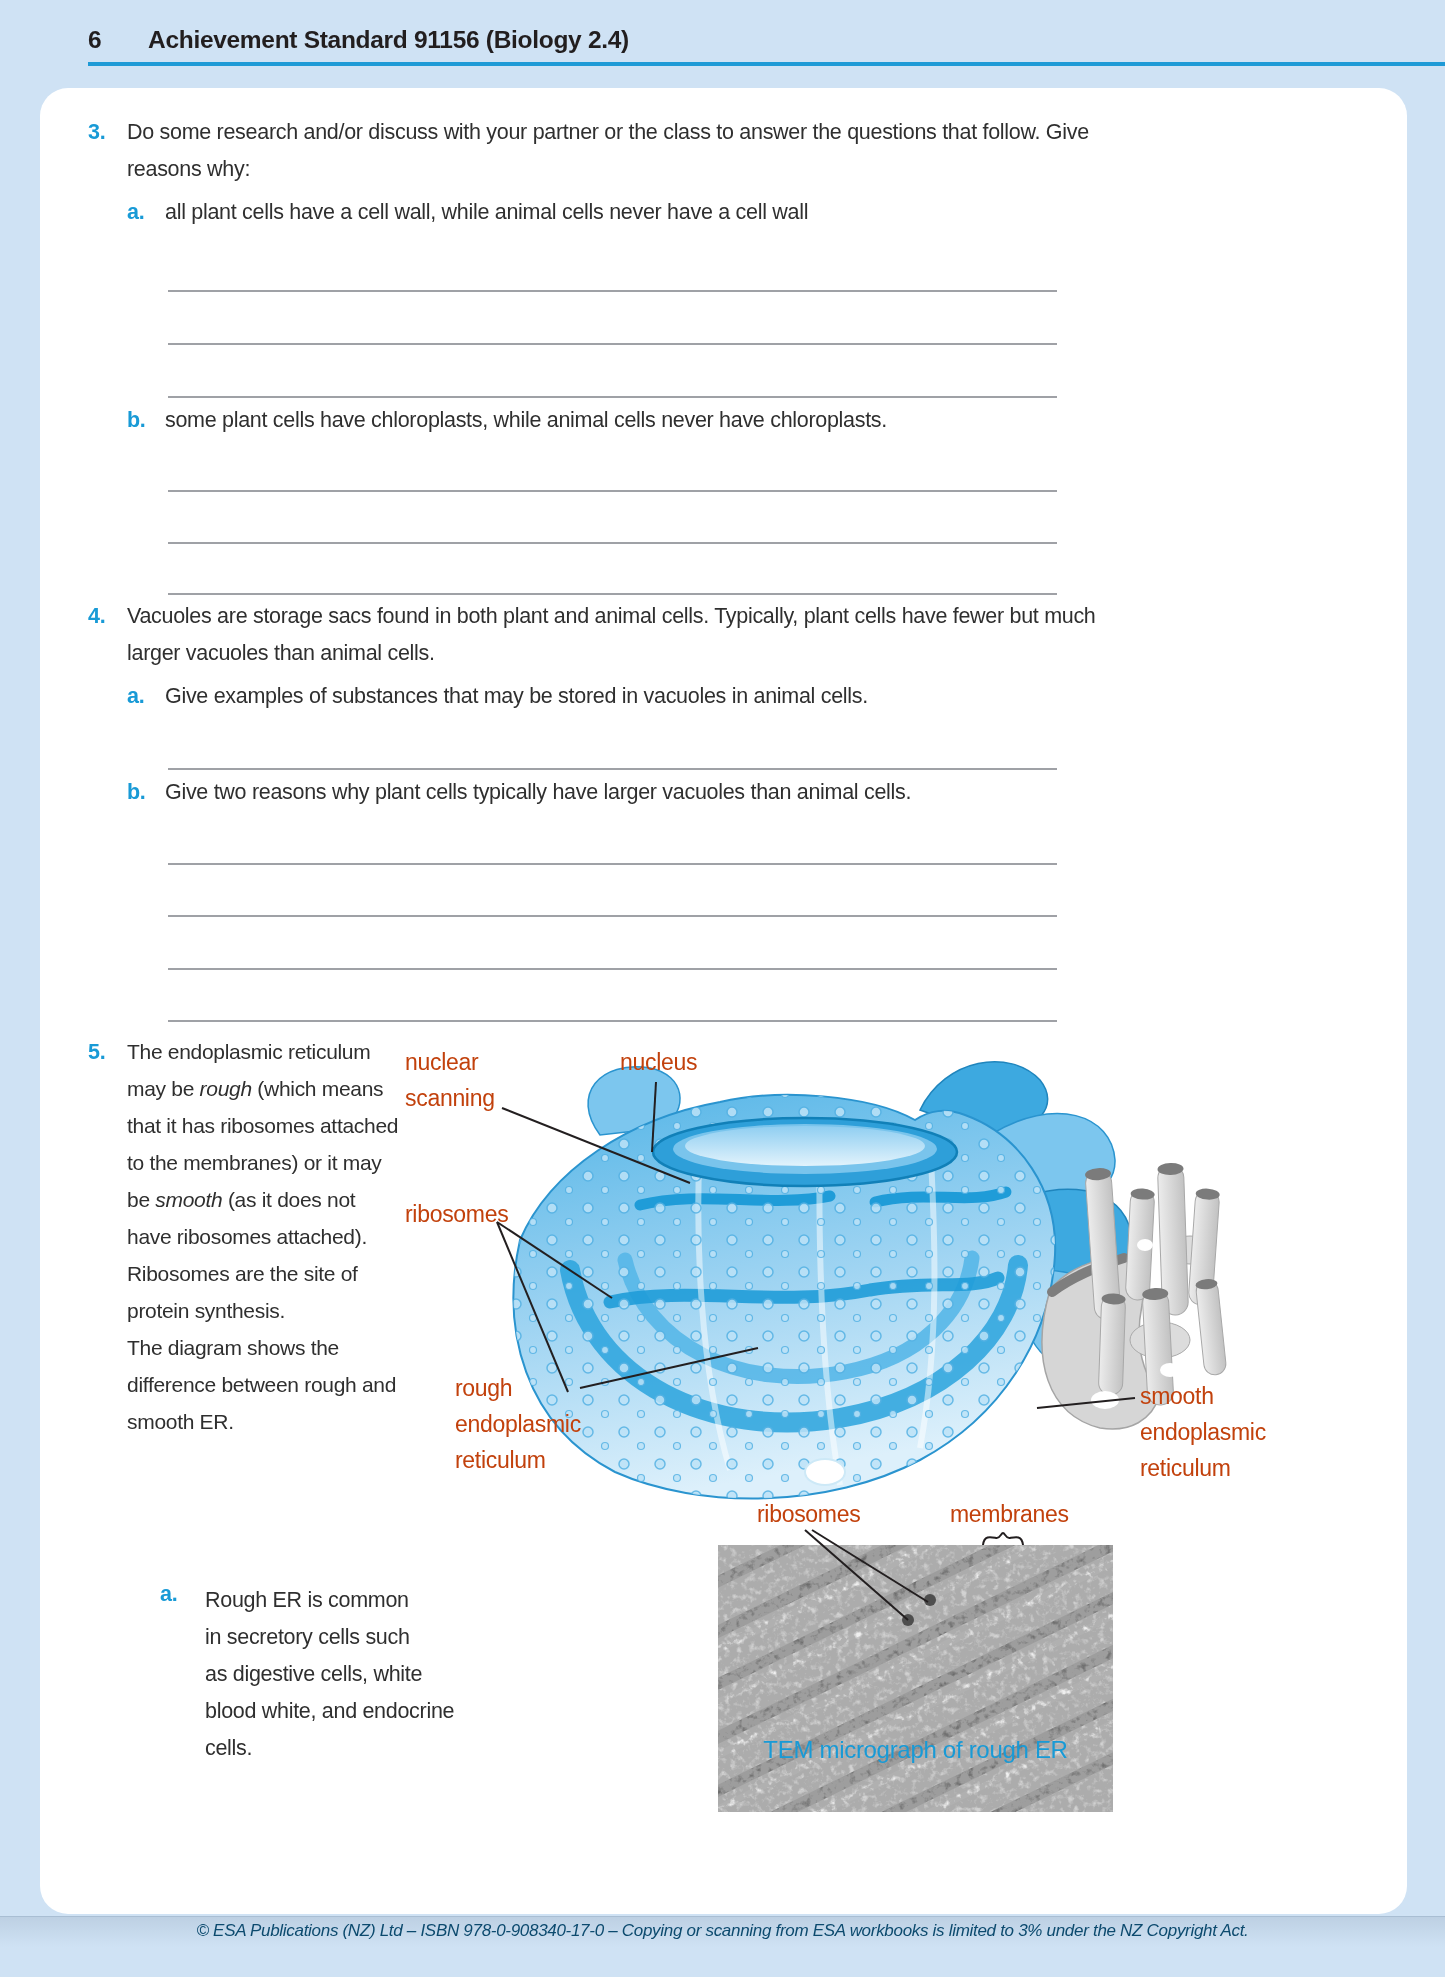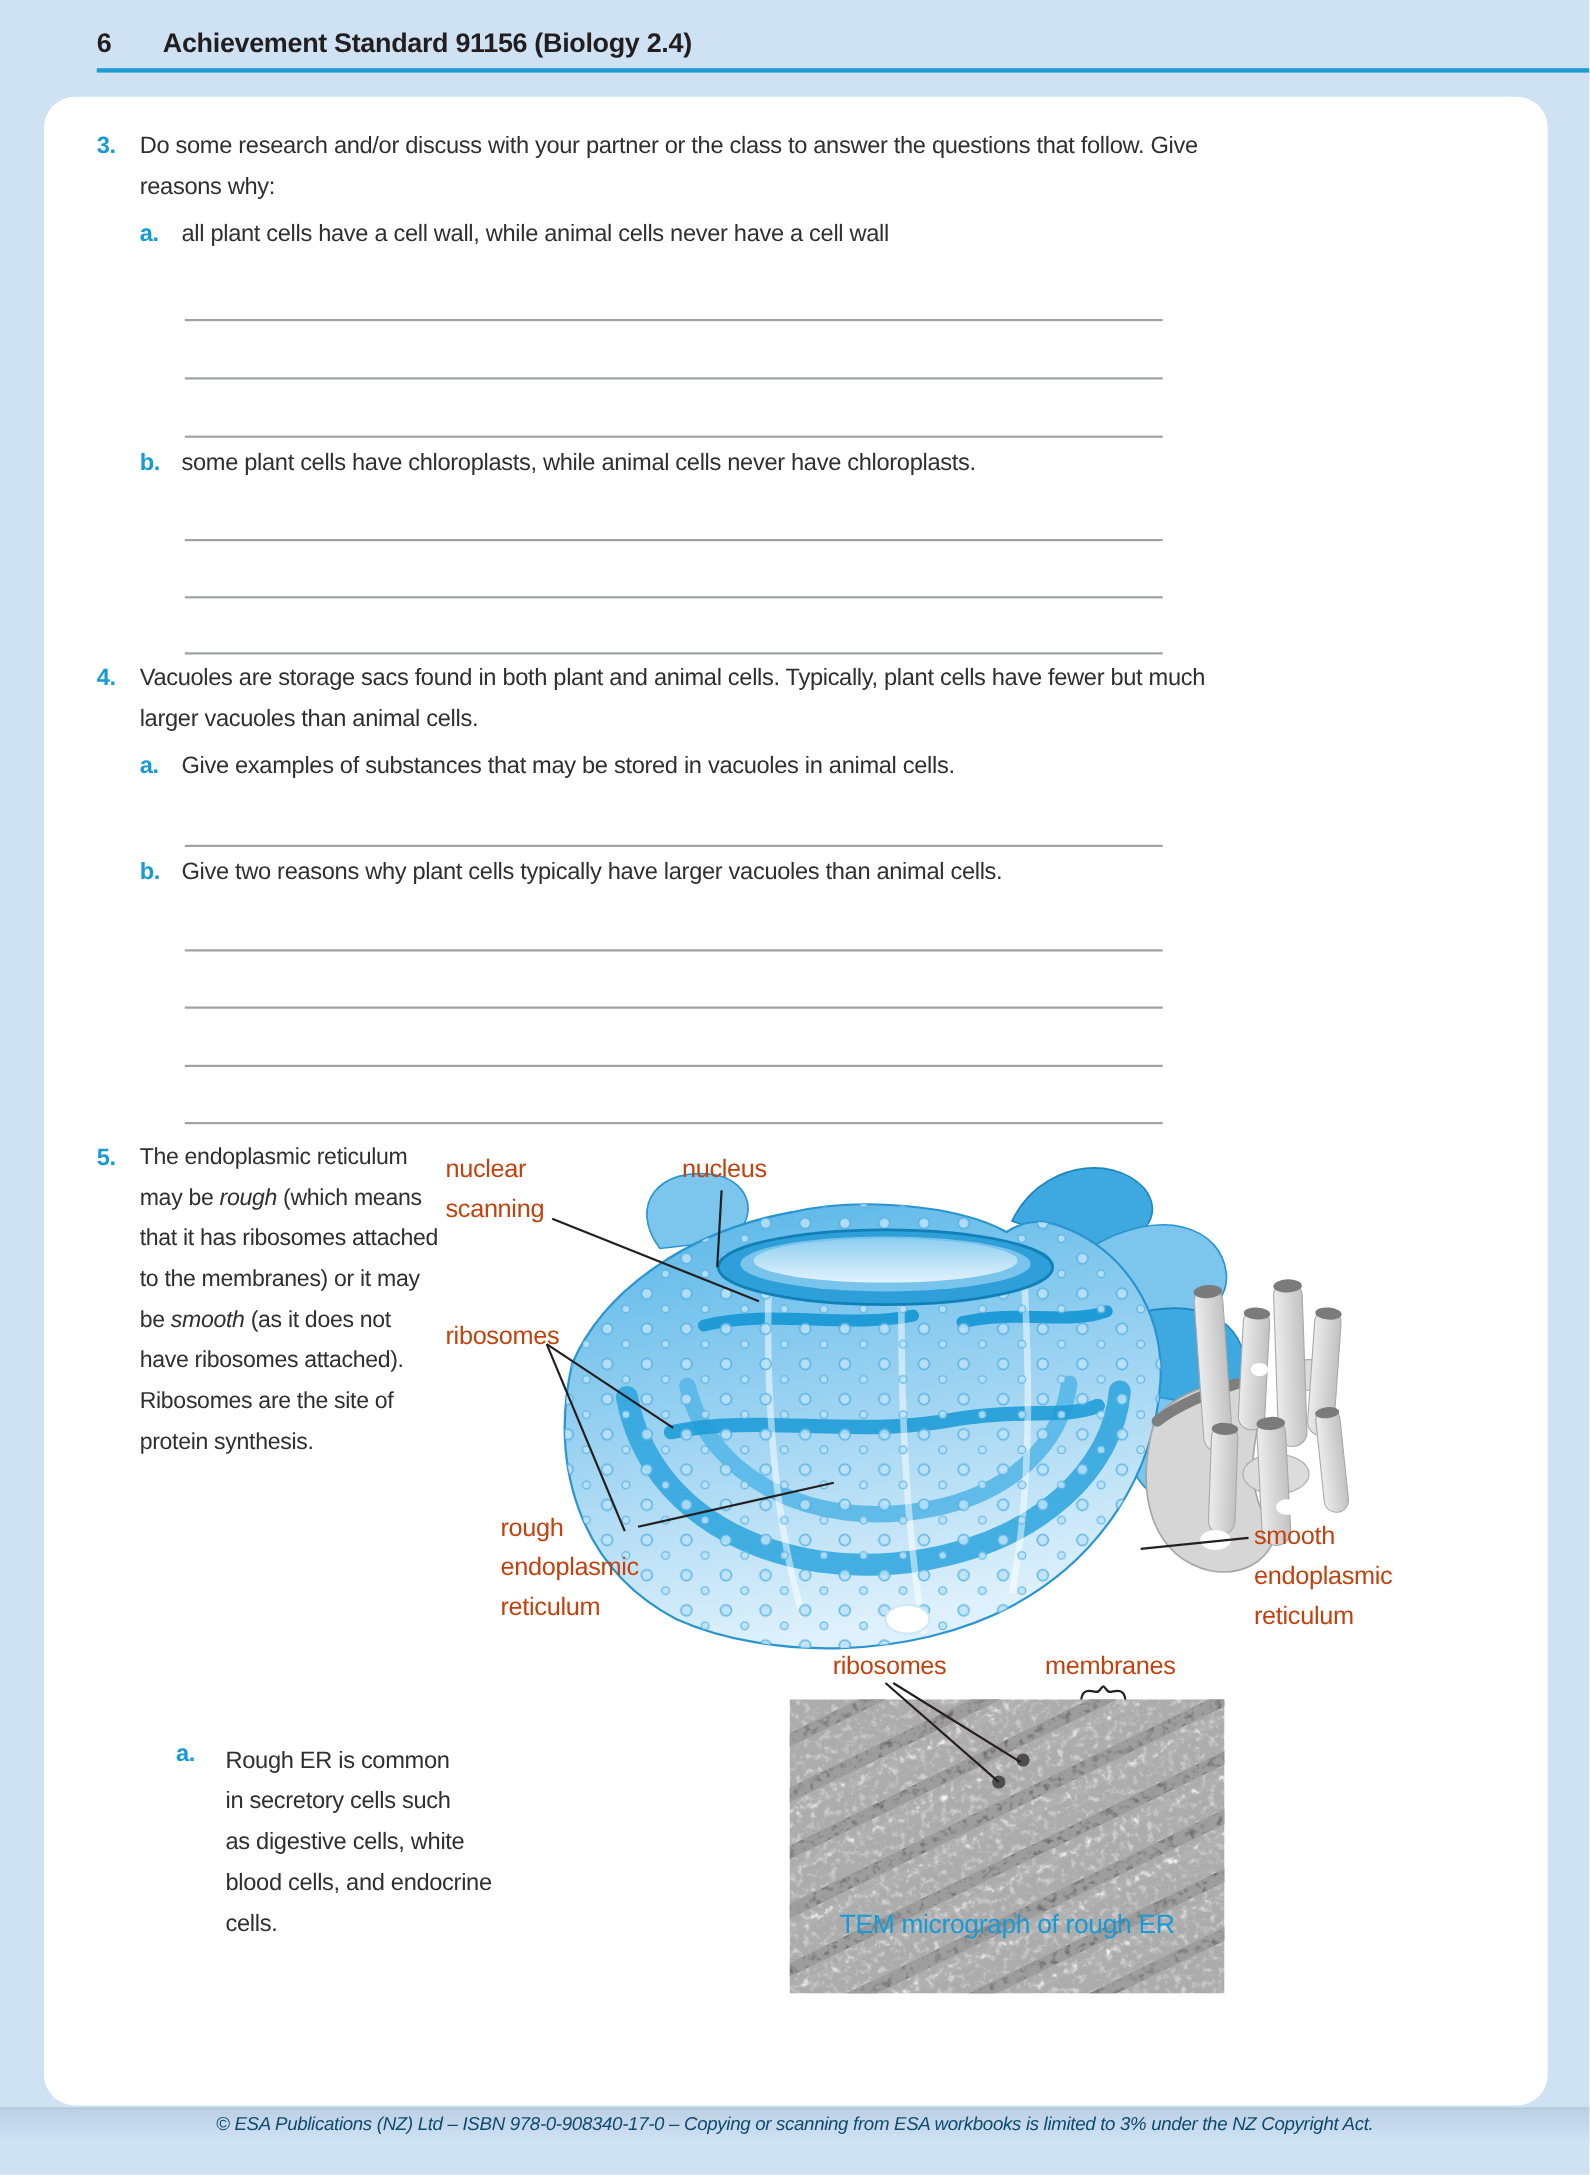--- a/index.html
+++ b/index.html
@@ -60,20 +60,21 @@
 <div class="abs qnum" style="left:127px;top:780px">b.</div>
 <div class="abs body-text" style="left:165px;top:780px">Give two reasons why plant cells typically have larger vacuoles than animal cells.</div>
 <div class="abs rule" style="left:168px;top:863px;width:889px"></div>
 <div class="abs rule" style="left:168px;top:915px;width:889px"></div>
 <div class="abs rule" style="left:168px;top:968px;width:889px"></div>
 <div class="abs rule" style="left:168px;top:1020px;width:889px"></div>
 
 <div class="abs qnum" style="left:88px;top:1040px">5.</div>
 <div class="abs flow-text" style="left:127px;top:1033px;width:278px">
   <div><span>The endoplasmic reticulum may be </span><i>rough</i><span> (which means that it has ribosomes attached to the membranes) or it may be </span><i>smooth</i><span> (as it does not have ribosomes attached). Ribosomes are the site of protein synthesis.</span></div>
+  <div>The diagram shows the difference between rough and smooth ER.</div>
 </div>
 
 <div class="abs" style="left:400px;top:1040px;width:940px;height:470px">
 <svg width="940" height="470" viewBox="0 0 940 470">
   <defs>
     <linearGradient id="cupGrad" x1="0" y1="0" x2="0.25" y2="1">
       <stop offset="0" stop-color="#54b5e7"></stop>
       <stop offset="0.55" stop-color="#9fd4f2"></stop>
       <stop offset="1" stop-color="#ddf0fb"></stop>
     </linearGradient>
@@ -188,21 +189,21 @@
   <div>smooth</div>
   <div>endoplasmic</div>
   <div>reticulum</div>
 </div>
 
 <div class="abs qnum" style="left:160px;top:1582px">a.</div>
 <div class="abs body-text" style="left:205px;top:1582px;line-height:37px">
   <div>Rough ER is common</div>
   <div>in secretory cells such</div>
   <div>as digestive cells, white</div>
-  <div>blood cells, and endocrine</div>
+  <div>blood white, and endocrine</div>
   <div>cells.</div>
 </div>
 
 <div class="abs dlabel" style="left:757px;top:1496px">ribosomes</div>
 <div class="abs dlabel" style="left:950px;top:1496px">membranes</div>
 
 <div class="abs" style="left:718px;top:1545px;width:395px;height:267px">
 <svg width="395" height="267" viewBox="0 0 395 267">
   <defs>
     <filter id="grain" x="0" y="0" width="100%" height="100%">

